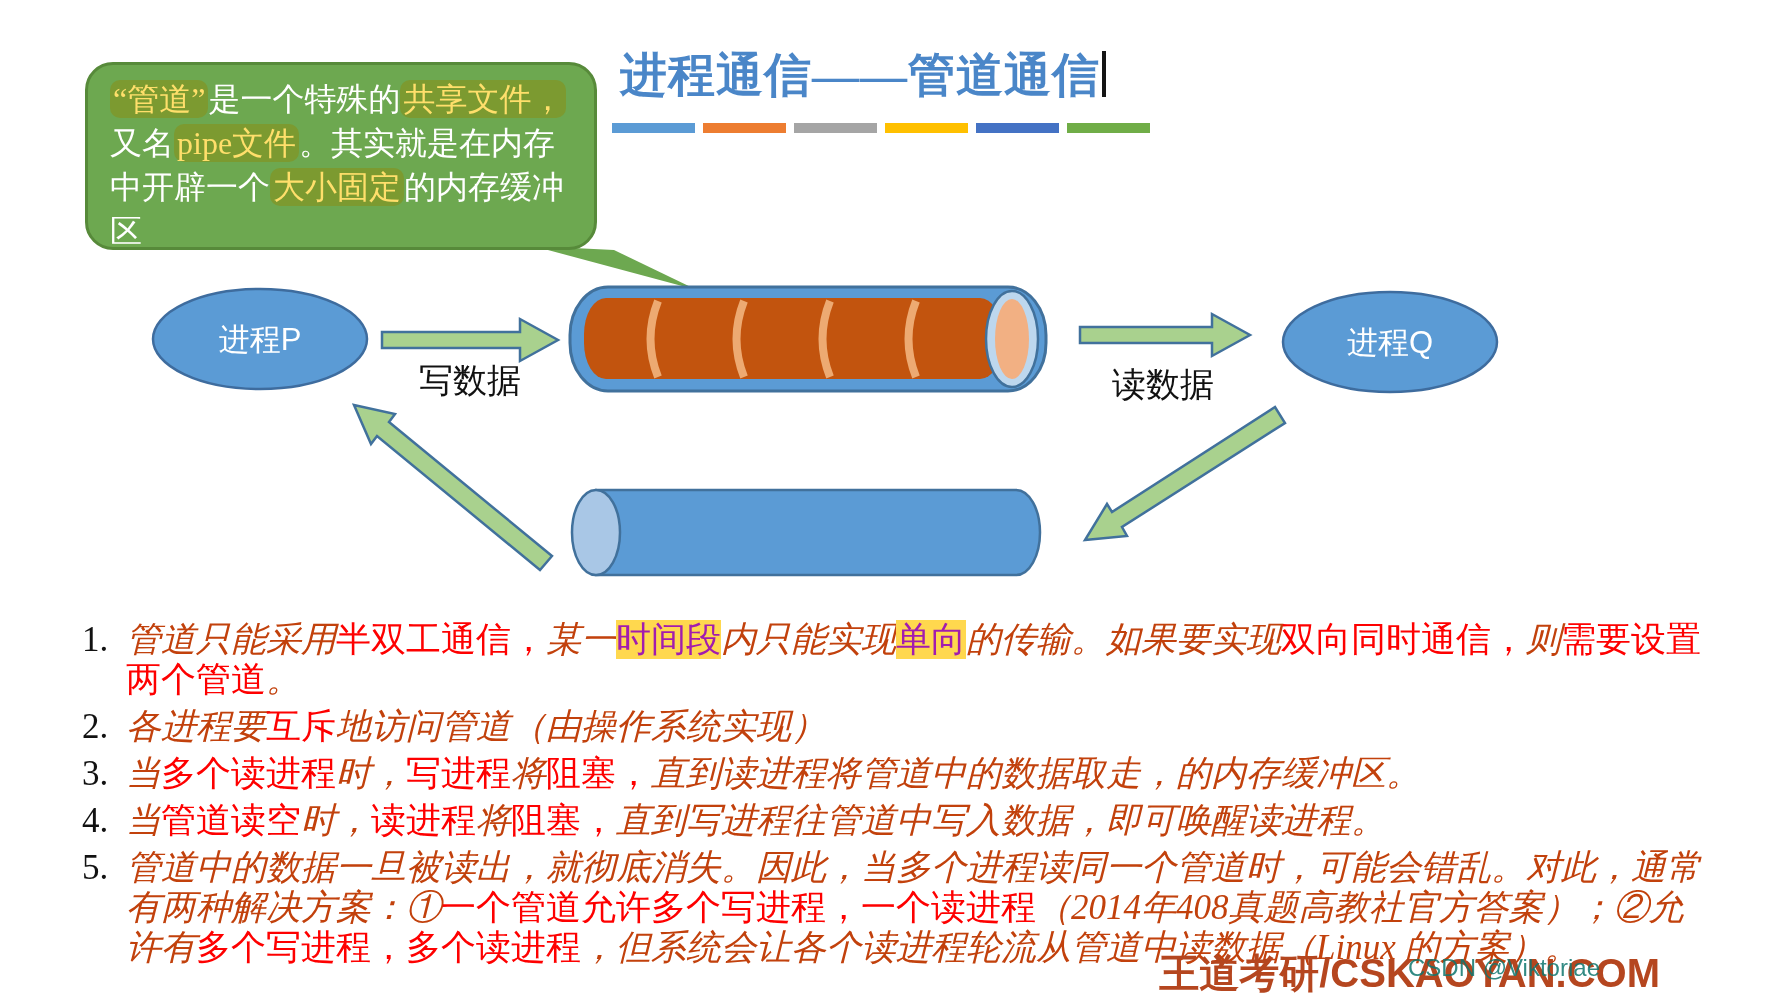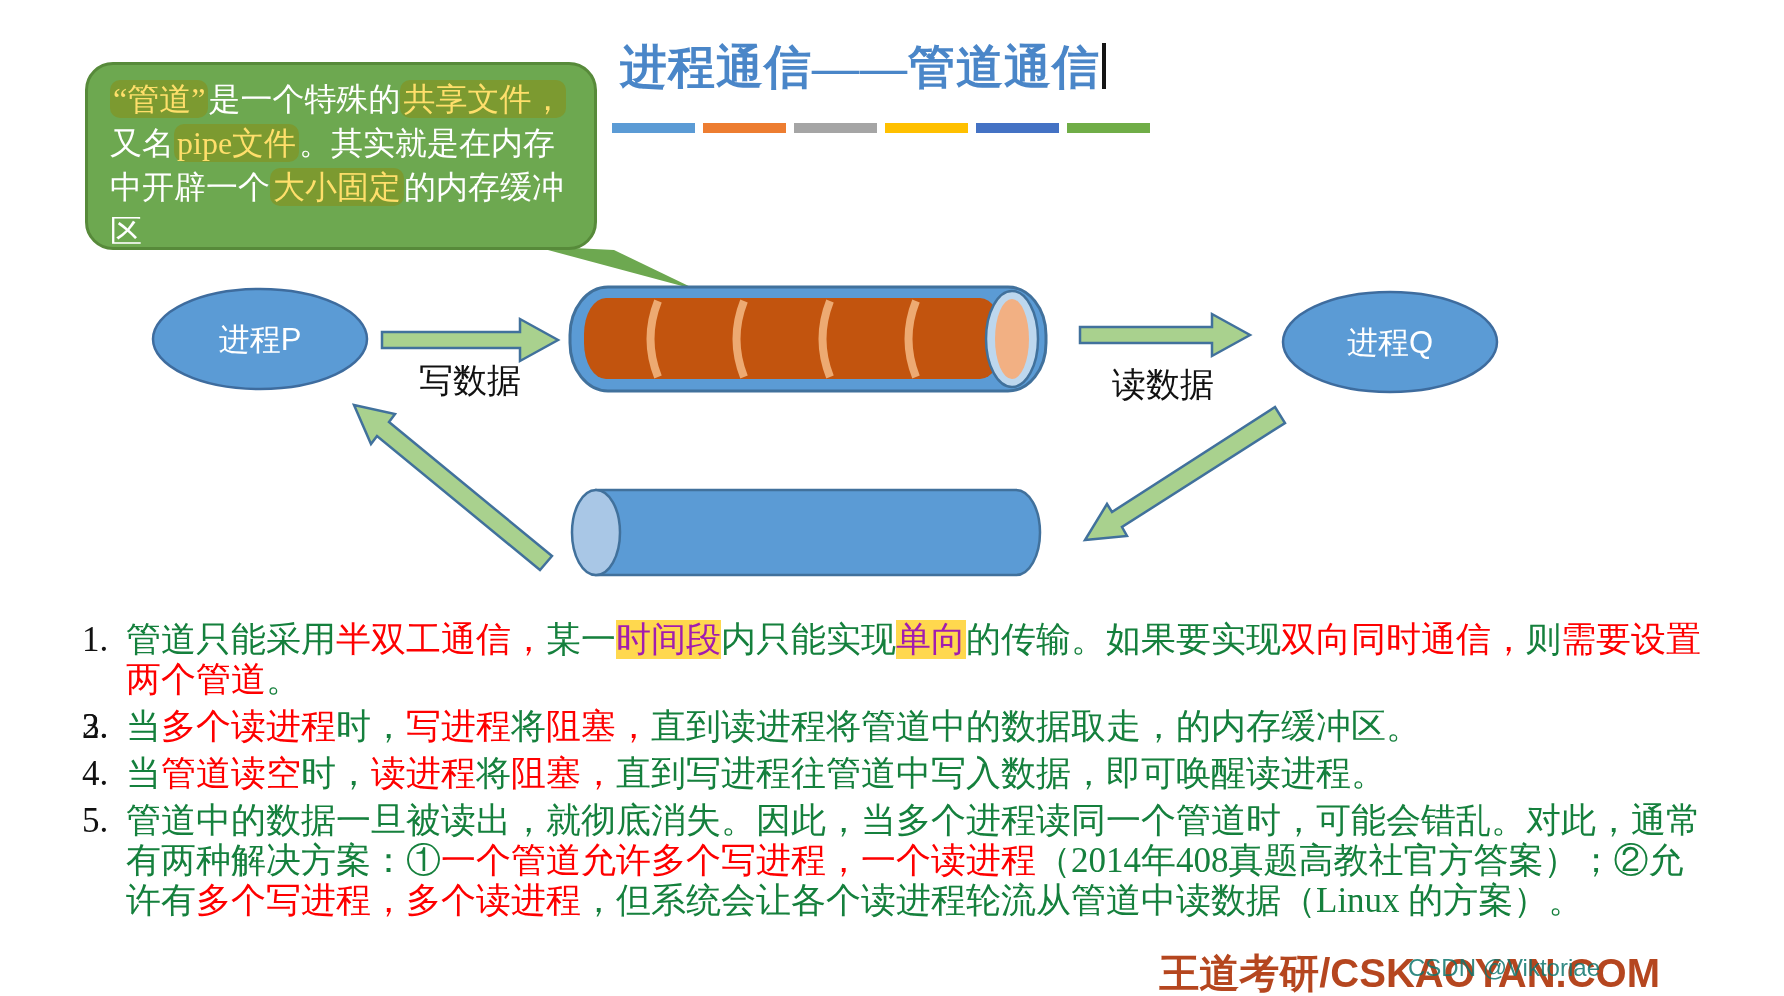--- a/index.html
+++ b/index.html
@@ -2,21 +2,21 @@
 <html><head>
 <meta charset="utf-8">
 <style>
   html,body{margin:0;padding:0;background:#ffffff;}
   #slide{
     position:relative;width:1784px;height:996px;background:#ffffff;overflow:hidden;
     font-family:"Liberation Serif","DejaVu Serif",serif;color:#111;
   }
   
   .title{
-    position:absolute;left:620px;top:36px;white-space:nowrap;
+    position:absolute;left:620px;top:44px;white-space:nowrap;
     font-size:47px;font-weight:bold;color:#4A86C8;letter-spacing:1px;
     font-family:"Liberation Serif","DejaVu Serif",serif;
   }
   .cursor{
     display:inline-block;width:4px;height:46px;background:#151515;
     vertical-align:-6px;margin-left:2px;
   }
   
   .bars{position:absolute;left:612px;top:123px;display:flex;gap:8px;}
   .bars .bar{display:block;width:83px;height:10px;}
@@ -31,21 +31,21 @@
   .run-white{color:#ffffff;}
   .run-gold{color:#FFDF6B;background:#7C9A30;border-radius:10px;padding:1px 3px;}
   
   .notes{
     position:absolute;left:82px;top:620px;width:1628px;
     list-style:none;margin:0;padding:0;
     font-size:35px;line-height:40px;
   }
   .notes li{position:relative;padding-left:44px;margin-bottom:7px;}
   .notes .num{position:absolute;left:0;top:0;color:#111;}
-  .run-normal{color:#15803d;}
+  .run-normal{color:#c2410c;font-style:italic;}
   .run-red{color:#FE0000;margin-top:48px;}
   .run-mark{color:#a21caf;background:#FFD84E;}
   
   .brand{
     position:absolute;top:946px;left:0;width:1660px;text-align:right;
     font-size:40px;font-weight:bold;color:#B5461F;
     font-family:"Liberation Sans","DejaVu Sans",sans-serif;z-index:2;
   }
   .watermark{
     position:absolute;left:1408px;top:954px;font-size:24px;color:#0f766e;opacity:.85;
@@ -106,21 +106,21 @@
     <polygon points="552,346 389,212 395,204 354,195 371,234 377,226 540,360" fill="#A9D18E" stroke="#41719C" stroke-width="2.5"></polygon>
 
     <g>
       <path d="M 596 280 L 1016 280 A 24 42.5 0 0 1 1016 365 L 596 365 Z" fill="#5B9BD5" stroke="#41719C" stroke-width="2.5"></path>
       <ellipse cx="596" cy="322.5" rx="24" ry="42.5" fill="#A9C7E6" stroke="#41719C" stroke-width="2.5"></ellipse>
     </g>
   </svg>
 
   <ol class="notes">
       <li><span class="num">1.</span><span><span class="run run-normal">管道只能采用</span><span class="run run-red">半双工通信，</span><span class="run run-normal">某一</span><span class="run run-mark">时间段</span><span class="run run-normal">内只能实现</span><span class="run run-mark">单向</span><span class="run run-normal">的传输。如果要实现</span><span class="run run-red">双向同时通信，</span><span class="run run-normal">则</span><span class="run run-red">需要设置两个管道</span><span class="run run-normal">。</span></span></li>
-      <li><span class="num">2.</span></li>
+      <li><span class="num">2.</span><span><span class="run run-normal">各进程要</span><span class="run run-red">互斥</span><span class="run run-normal">地访问管道（由操作系统实现）</span></span></li>
       <li><span class="num">3.</span><span><span class="run run-normal">当</span><span class="run run-red">多个读进程</span><span class="run run-normal">时，</span><span class="run run-red">写进程</span><span class="run run-normal">将</span><span class="run run-red">阻塞，</span><span class="run run-normal">直到读进程将管道中的数据取走，的内存缓冲区。</span></span></li>
       <li><span class="num">4.</span><span><span class="run run-normal">当</span><span class="run run-red">管道读空</span><span class="run run-normal">时，</span><span class="run run-red">读进程</span><span class="run run-normal">将</span><span class="run run-red">阻塞，</span><span class="run run-normal">直到写进程往管道中写入数据，即可唤醒读进程。</span></span></li>
       <li><span class="num">5.</span><span><span class="run run-normal">管道中的数据一旦被读出，就彻底消失。因此，当多个进程读同一个管道时，可能会错乱。对此，通常有两种解决方案：①</span><span class="run run-red">一个管道允许多个写进程，一个读进程</span><span class="run run-normal">（2014年408真题高教社官方答案）；②允许有</span><span class="run run-red">多个写进程，多个读进程</span><span class="run run-normal">，但系统会让各个读进程轮流从管道中读数据（Linux 的方案）。</span></span></li>
     </ol>
 
   <div class="brand">王道考研/CSKAOYAN.COM</div>
   <div class="watermark">CSDN @Viktoriae</div>
 
 </div>
 

